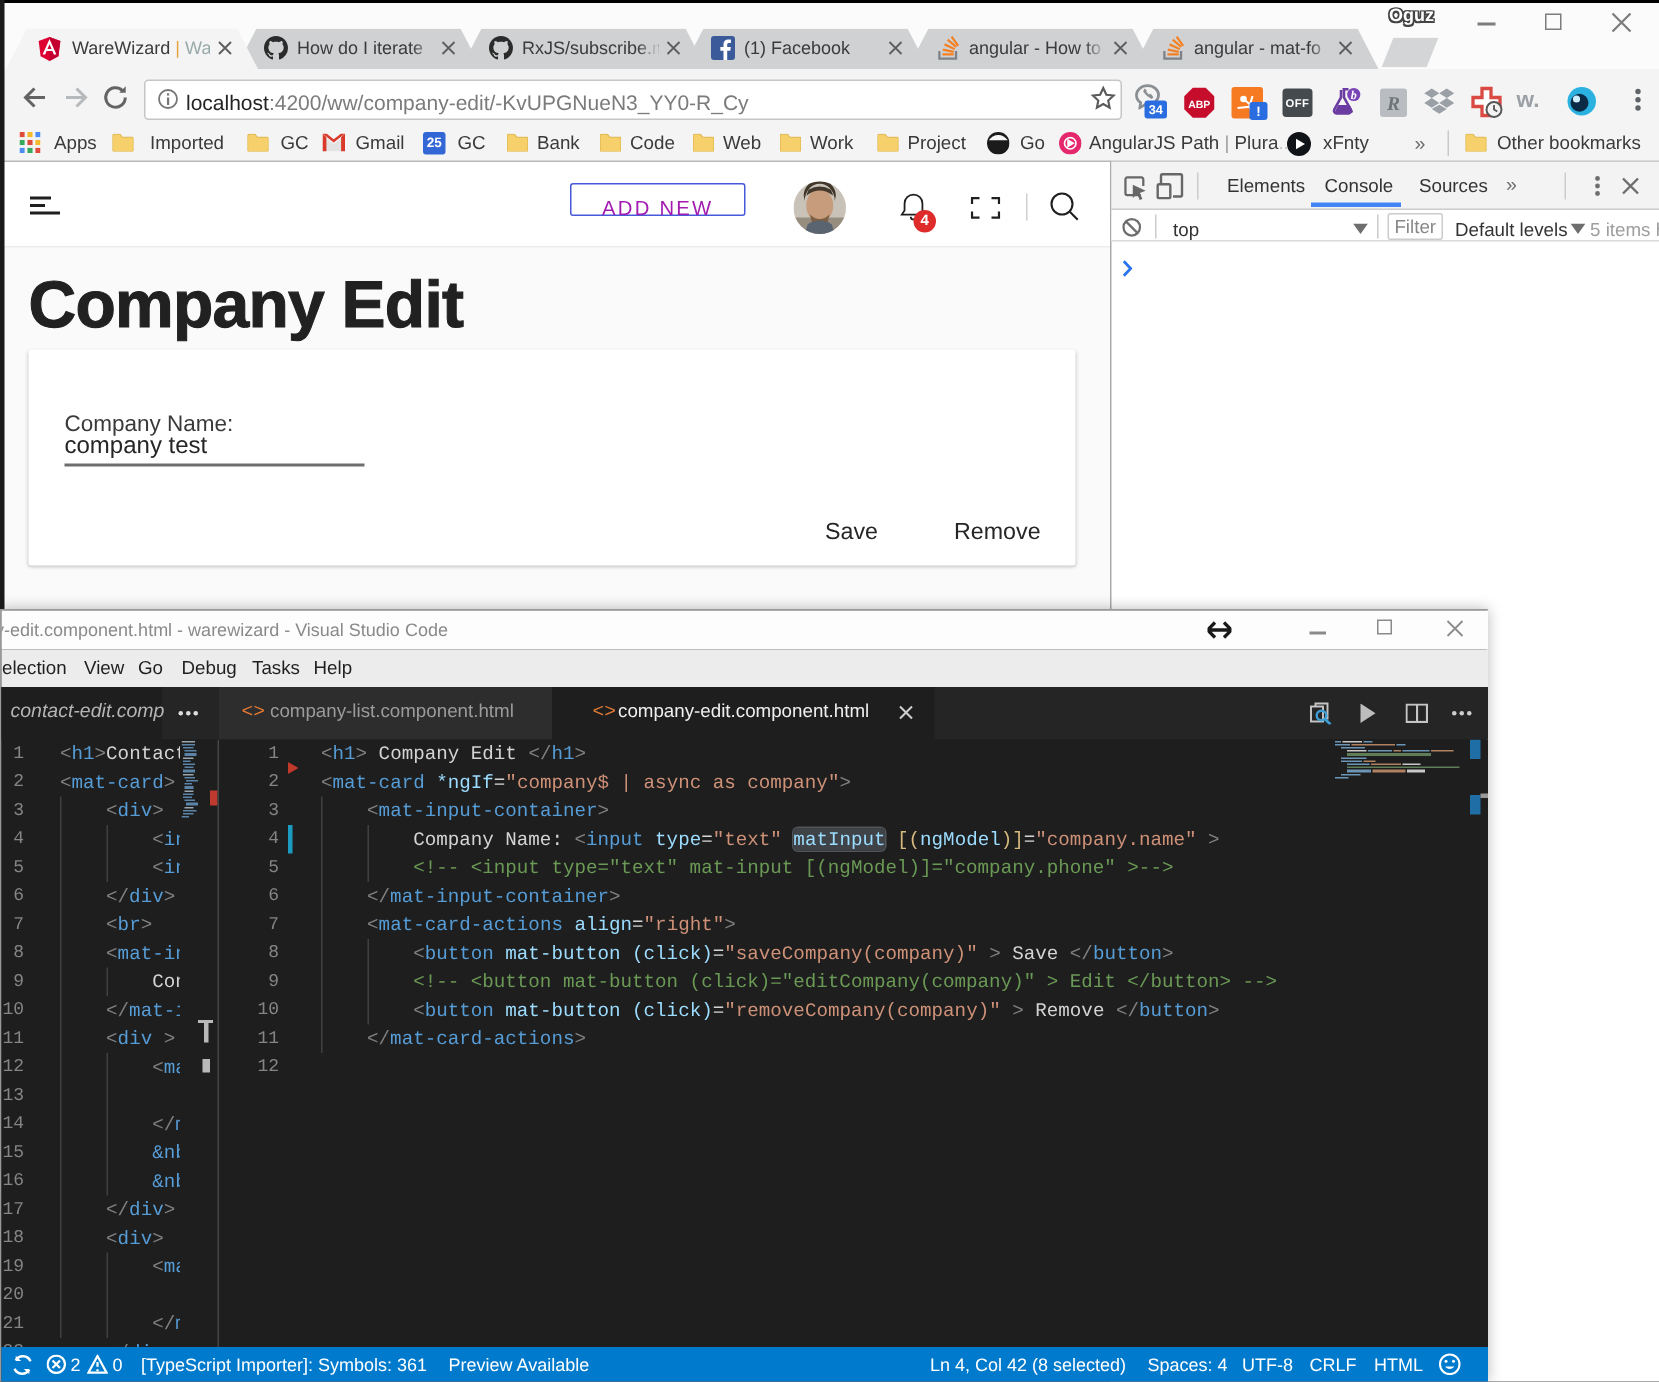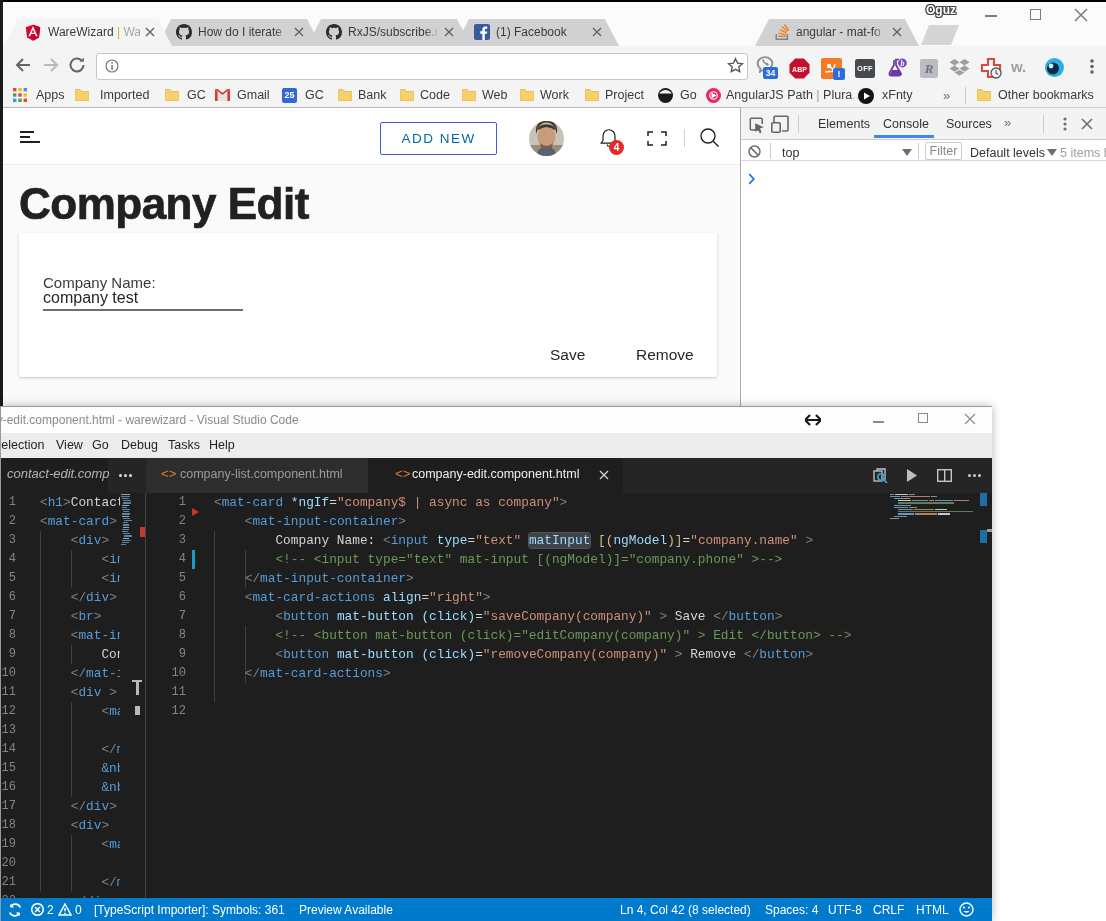--- a/index.html
+++ b/index.html
@@ -88,20 +88,35 @@
           <path fill="#fff" d="M10.8 16v-6.2h2.08l.31-2.42h-2.39V5.84c0-.7.19-1.18 1.2-1.18h1.28V2.5c-.22-.03-.98-.1-1.86-.1-1.84 0-3.1 1.12-3.1 3.19v1.78H6.24v2.42h2.08V16h2.48z"></path>
         </svg>
       </div>
     <div class="ttl">(1) Facebook</div>
     <div class="cls">
         <svg width="10" height="10" viewBox="0 0 10 10" style="margin:1px auto 0;">
           <path d="M1 1 L9 9 M9 1 L1 9" stroke="#5f5f5f" stroke-width="1.3"></path>
         </svg>
       </div>
   </div>
+  <div class="tab" style="left:605px;width:164px;">
+    <div class="shape" style="background:#cfd1d2;"></div>
+    <div class="fav">
+        <svg width="16" height="16" viewBox="0 0 16 16">
+          <path fill="#7e8288" d="M12.6 14.4V10h1.5v5.9H1.5V10H3v4.4z"></path>
+          <path fill="#f48024" d="M4.4 9.8l7.3 1.5.3-1.4-7.3-1.5zm1-3.5l6.8 3.1.6-1.3-6.8-3.2zm1.9-3.3l5.7 4.8.9-1.1-5.7-4.8zM11 0l-1.2.9L14.2 7l1.2-.9zM4.3 13h7.5v-1.5H4.3z"></path>
+        </svg>
+      </div>
+    <div class="ttl">angular - How to<span class="fade" style="background:linear-gradient(to right,rgba(207,209,210,0),#cfd1d2);"></span></div>
+    <div class="cls">
+        <svg width="10" height="10" viewBox="0 0 10 10" style="margin:1px auto 0;">
+          <path d="M1 1 L9 9 M9 1 L1 9" stroke="#5f5f5f" stroke-width="1.3"></path>
+        </svg>
+      </div>
+  </div>
   <div class="tab" style="left:4px;width:168px;z-index:2;">
     <div class="shape" style="background:#f4f4f5;"></div>
     <div class="fav" style="left:21px;">
         <svg width="16" height="17" viewBox="0 0 250 270">
           <polygon fill="#dd0031" points="125,10 10,52 31,214 125,266 219,214 240,52"></polygon>
           <polygon fill="#c3002f" points="125,10 125,38 125,264 125,266 219,214 240,52"></polygon>
           <path fill="#fff" d="M125 33L52.1 196.5h27.2l14.7-36.6h61.9l14.7 36.6h27.2L125 33zm21.3 104.4h-42.6L125 86.1l21.3 51.3z"></path>
         </svg>
       </div>
     <div class="ttl" style="left:44px;">WareWizard <span style="color:#e8a33d;">|</span> <span style="color:#9aa">Wa</span></div>
@@ -138,20 +153,21 @@
     <path d="M15.5 9 a6.5 6.5 0 1 1 -1.9 -4.6" stroke="#646464" stroke-width="2" fill="none"></path>
     <path d="M15.8 1.5 v4.3 h-4.3 z" fill="#646464"></path>
     </svg>
 
   <div class="abs" style="left:96px;top:53px;width:652px;height:27px;background:#fff;border:1px solid #c6c6c6;border-radius:3px;"></div>
   <svg class="abs" style="left:105px;top:59px;" width="14" height="14" viewBox="0 0 14 14">
     <circle cx="7" cy="7" r="6" stroke="#767676" stroke-width="1.2" fill="none"></circle>
     <rect x="6.3" y="3.2" width="1.5" height="1.5" fill="#767676"></rect>
     <rect x="6.3" y="6" width="1.5" height="5" fill="#767676"></rect>
     </svg>
+  <div class="abs" style="left:124px;top:60px;font-size:14px;color:#232323;">localhost<span style="color:#7b7b7b;">:4200/ww/company-edit/-KvUPGNueN3_YY0-R_Cy</span></div>
   <svg class="abs" style="left:727px;top:57px;" width="17" height="17" viewBox="0 0 18 18">
     <path d="M9 1.8 L11.2 6.5 16.3 7.1 12.5 10.6 13.5 15.6 9 13.1 4.5 15.6 5.5 10.6 1.7 7.1 6.8 6.5 Z" fill="none" stroke="#5a5a5a" stroke-width="1.5"></path>
     </svg>
 
   <svg class="abs" style="left:756px;top:56px;" width="18" height="17" viewBox="0 0 15 15">
     <path d="M7.5 1 C3.9 1 1 3.5 1 6.6 c0 1.8 1 3.4 2.5 4.4 L3 14 l3.2-2 c.4.1.9.1 1.3.1 3.6 0 6.5-2.5 6.5-5.6 S11.1 1 7.5 1z" fill="none" stroke="#8a8f94" stroke-width="1.6"></path>
     <path d="M5 4.5 c1.5 2 2.8 3.2 5 4.3 l1-1 -1.6-2 -1 .4 -1.6-1.5 .3-1 -1.6-1z" fill="#8a8f94"></path>
     </svg>
   <div class="abs" style="left:763px;top:67px;width:15px;height:12px;background:#2a6de0;border-radius:2px;color:#fff;font-size:8.5px;font-weight:bold;text-align:center;line-height:12px;">34</div>
   <svg class="abs" style="left:789px;top:58px;" width="21" height="21" viewBox="0 0 21 21">
@@ -267,22 +283,22 @@
   </div>
   <div class="abs" style="left:0;top:106.5px;width:1106px;height:1.5px;background:#b9b9b9;"></div>
 </div>
 
 <div id="app">
 
   <div class="abs" style="left:0;top:0;width:740px;height:57px;background:#fff;border-bottom:1px solid #ececec;"></div>
   <div class="abs" style="left:20px;top:23px;width:14px;height:2px;background:#1f1f1f;"></div>
   <div class="abs" style="left:20px;top:28px;width:10px;height:2px;background:#1f1f1f;"></div>
   <div class="abs" style="left:20px;top:33px;width:20px;height:2px;background:#1f1f1f;"></div>
-  <div class="abs" style="left:380px;top:14px;width:117px;height:33px;border:1px solid #4759d9;border-radius:2px;
-    color:#0369a1;font-size:13.5px;letter-spacing:1.5px;text-align:center;line-height:31px;">ADD NEW</div>
+  <div class="abs" style="left:380px;top:14px;width:117px;height:22px;border:1px solid #4759d9;border-radius:2px;
+    color:#a21caf;font-size:13.5px;letter-spacing:1.5px;text-align:center;line-height:31px;">ADD NEW</div>
 
   <svg class="abs" style="left:529px;top:13px;" width="35" height="35" viewBox="0 0 35 35">
     <defs>
         <clipPath id="avc">
           <circle cx="17.5" cy="17.5" r="17.5"></circle>
         </clipPath>
       </defs>
     <g clip-path="url(#avc)">
       <rect width="35" height="35" fill="#c8c2b8"></rect>
       <rect y="24" width="35" height="11" fill="#978e80"></rect>
@@ -536,20 +552,21 @@
     <svg class="abs" style="left:191px;top:15px;" width="7" height="8" viewBox="0 0 7 8">
         <path d="M0 0 L7 4 0 8z" fill="#c0392b"></path>
       </svg>
     <div class="abs" style="left:191px;top:57px;width:3px;height:19px;background:#1a9bbf;"></div>
 
     <div class="guide" style="left:213px;top:38px;height:171px;"></div>
     <div class="guide" style="left:244px;top:57px;height:38px;"></div>
     <div class="guide" style="left:244px;top:133px;height:57px;"></div>
 
     <div class="abs mono" style="left:213px;top:0;width:680px;overflow:hidden;">
+      <div class="cl"><span class="p">&lt;</span><span class="t">h1</span><span class="p">&gt;</span><span class="w"> Company Edit </span><span class="p">&lt;/</span><span class="t">h1</span><span class="p">&gt;</span></div>
       <div class="cl"><span class="p">&lt;</span><span class="t">mat-card</span><span class="w"> </span><span class="a">*ngIf</span><span class="e">=</span><span class="s">"company$ | async as company"</span><span class="p">&gt;</span></div>
       <div class="cl">    <span class="p">&lt;</span><span class="t">mat-input-container</span><span class="p">&gt;</span></div>
       <div class="cl">        <span class="w">Company Name: </span><span class="p">&lt;</span><span class="t">input</span><span class="w"> </span><span class="a">type</span><span class="e">=</span><span class="s">"text"</span><span class="w"> </span><span class="sel"><span class="a">matInput</span></span><span class="w"> </span><span class="g">[(</span><span class="a">ngModel</span><span class="g">)]</span><span class="e">=</span><span class="s">"company.name"</span><span class="w"> </span><span class="p">&gt;</span></div>
       <div class="cl">        <span class="c">&lt;!-- &lt;input type="text" mat-input [(ngModel)]="company.phone" &gt;--&gt;</span></div>
       <div class="cl">    <span class="p">&lt;/</span><span class="t">mat-input-container</span><span class="p">&gt;</span></div>
       <div class="cl">    <span class="p">&lt;</span><span class="t">mat-card-actions</span><span class="w"> </span><span class="a">align</span><span class="e">=</span><span class="s">"right"</span><span class="p">&gt;</span></div>
       <div class="cl">        <span class="p">&lt;</span><span class="t">button</span><span class="w"> </span><span class="a">mat-button</span><span class="w"> </span><span class="a">(click)</span><span class="e">=</span><span class="s">"saveCompany(company)"</span><span class="w"> </span><span class="p">&gt;</span><span class="w"> Save </span><span class="p">&lt;/</span><span class="t">button</span><span class="p">&gt;</span></div>
       <div class="cl">        <span class="c">&lt;!-- &lt;button mat-button (click)="editCompany(company)" &gt; Edit &lt;/button&gt; --&gt;</span></div>
       <div class="cl">        <span class="p">&lt;</span><span class="t">button</span><span class="w"> </span><span class="a">mat-button</span><span class="w"> </span><span class="a">(click)</span><span class="e">=</span><span class="s">"removeCompany(company)"</span><span class="w"> </span><span class="p">&gt;</span><span class="w"> Remove </span><span class="p">&lt;/</span><span class="t">button</span><span class="p">&gt;</span></div>
       <div class="cl">    <span class="p">&lt;/</span><span class="t">mat-card-actions</span><span class="p">&gt;</span></div>

